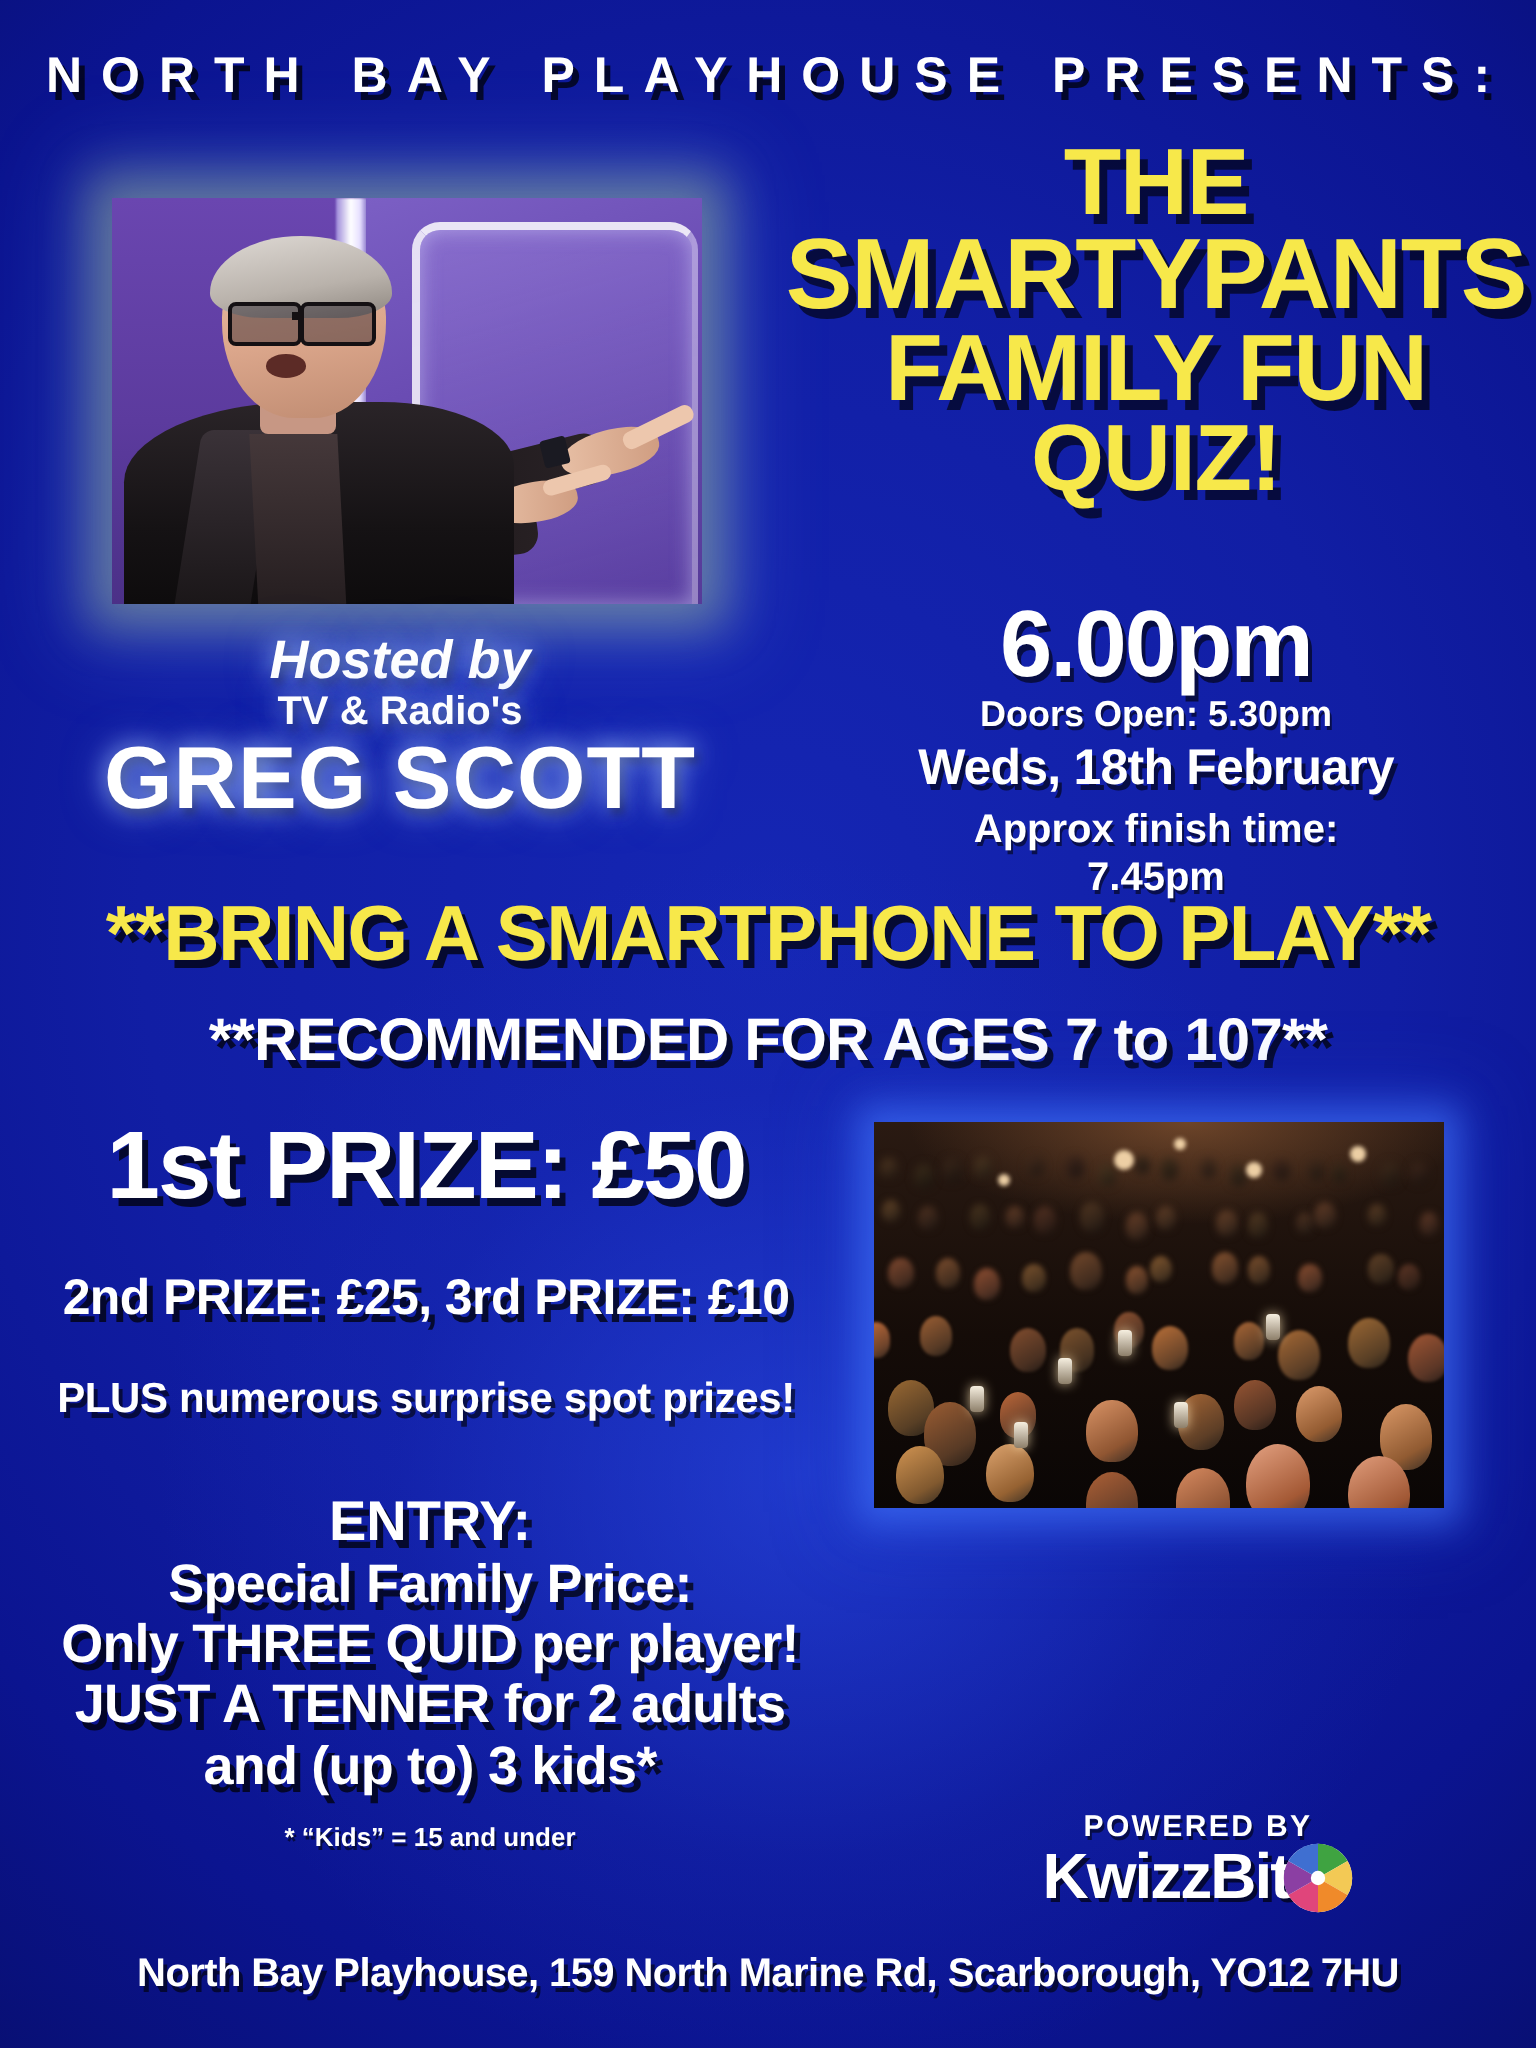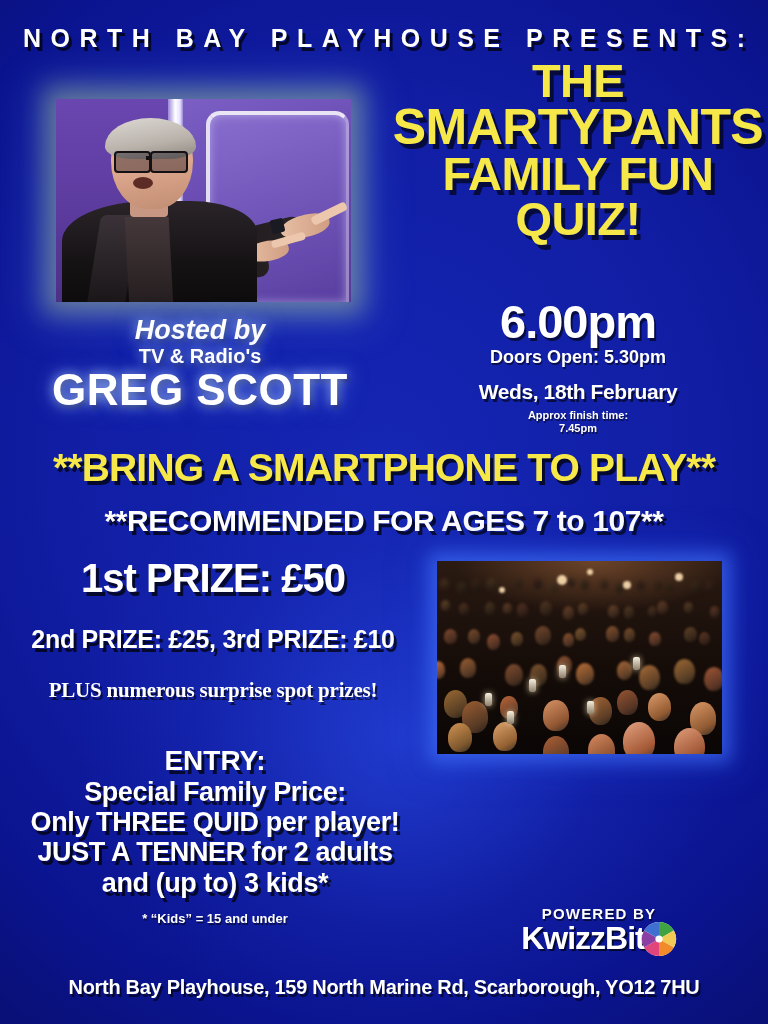--- a/index.html
+++ b/index.html
@@ -95,43 +95,43 @@
   .ph-watch{position:absolute;left:73%;top:59%;width:4.5%;height:7%;
     background:#1a1a22;border-radius:2px;transform:rotate(-14deg);}
 
   
   #hosted{position:absolute;left:0;top:315px;width:400px;}
   #hosted .h1{font-size:27px;font-weight:bold;font-style:italic;}
   #hosted .h2{font-size:20px;font-weight:bold;margin-top:-1px;}
   #hosted .h3{font-size:44px;font-weight:bold;letter-spacing:.5px;margin-top:-3px;}
 
   
-  #title-block{position:absolute;left:388px;top:58px;width:380px;text-align:center;}
+  #title-block{position:absolute;left:388px;top:68px;width:380px;text-align:center;}
   #title-block .tl{
     font-size:47px;font-weight:bold;line-height:.96;letter-spacing:-.6px;
     text-shadow:4px 5px 0 rgba(0,0,0,.62);
   }
   #title-block .tl.big{font-size:50px;}
   #time-block{position:absolute;left:388px;top:298px;width:380px;}
   #time-block .t-time{font-size:47px;font-weight:bold;line-height:1;letter-spacing:-1px;}
   #time-block .t-doors{font-size:18px;font-weight:bold;margin-top:2px;}
-  #time-block .t-date{font-size:21px;font-weight:bold;margin-top:12px;letter-spacing:-.4px;}
-  #time-block .t-fin{font-size:11px;font-weight:bold;margin-top:5px;line-height:1.18;}
+  #time-block .t-date{font-size:25px;font-weight:bold;margin-top:2px;letter-spacing:-.4px;}
+  #time-block .t-fin{font-size:20px;font-weight:bold;margin-top:5px;line-height:1.18;}
 
   
   #banner1{position:absolute;left:0;top:446px;width:768px;
     font-size:39px;font-weight:bold;letter-spacing:-.8px;}
   #banner2{position:absolute;left:0;top:504px;width:768px;
     font-size:30px;font-weight:bold;letter-spacing:-.4px;}
 
   
   #prizes{position:absolute;left:8px;top:556px;width:410px;}
-  #prizes .p1{font-size:40px;font-weight:bold;letter-spacing:-1px;}
+  #prizes .p1{font-size:48px;font-weight:bold;letter-spacing:-1px;}
   #prizes .p2{font-size:25px;font-weight:bold;margin-top:24px;letter-spacing:-.3px;}
-  #prizes .p3{font-size:21px;font-weight:bold;margin-top:24px;letter-spacing:-.2px;font-family:Liberation Serif, serif;}
+  #prizes .p3{font-size:21px;font-weight:bold;margin-top:24px;letter-spacing:-.2px;}
 
   
   #aud-wrap{position:absolute;left:437px;top:561px;width:285px;height:193px;
     box-shadow:0 0 16px 8px rgba(70,120,255,.55),0 0 34px 14px rgba(40,80,220,.35);}
   #aud{position:absolute;inset:0;overflow:hidden;
     background:linear-gradient(180deg,#2a1a12 0%,#150c08 55%,#0a0605 100%);}
   .au-glowtop{position:absolute;left:0;top:0;width:100%;height:38%;
     background:radial-gradient(ellipse 70% 100% at 55% 0%,rgba(190,120,70,.45),rgba(0,0,0,0) 70%);}
   .au-spot{position:absolute;border-radius:50%;background:rgba(255,225,180,.9);filter:blur(1px);}
   .head{position:absolute;border-radius:50% 50% 45% 45%;}

